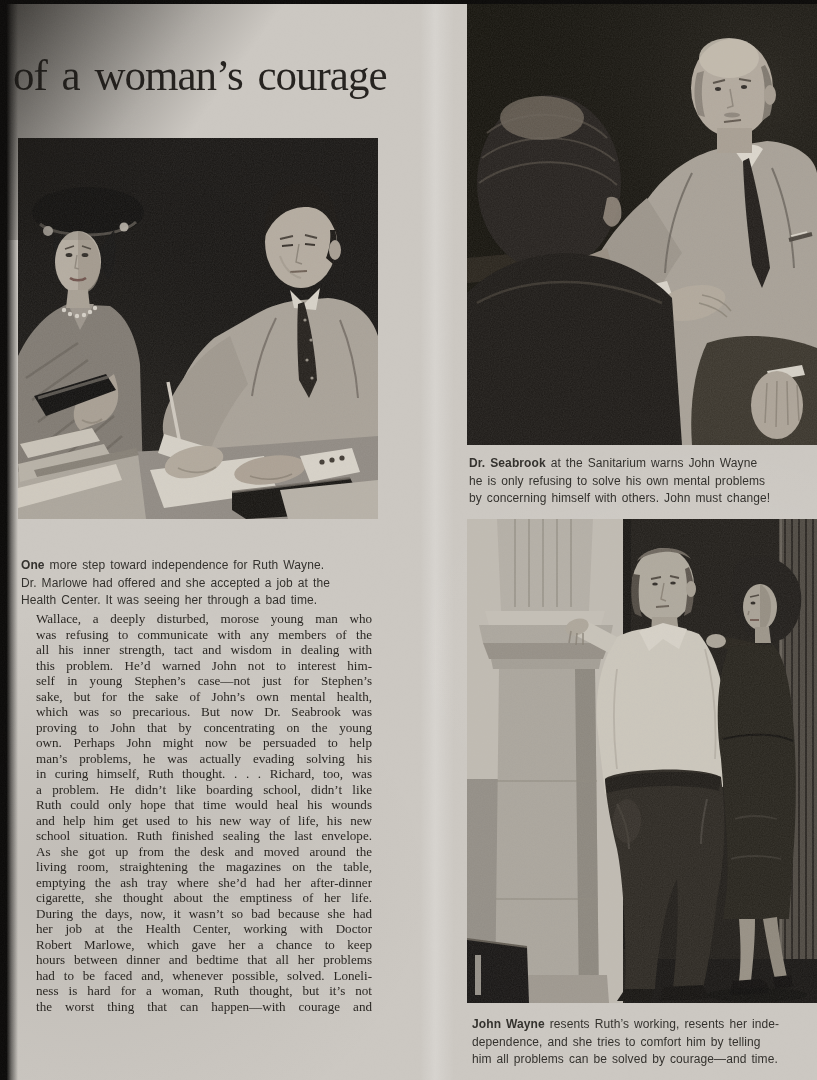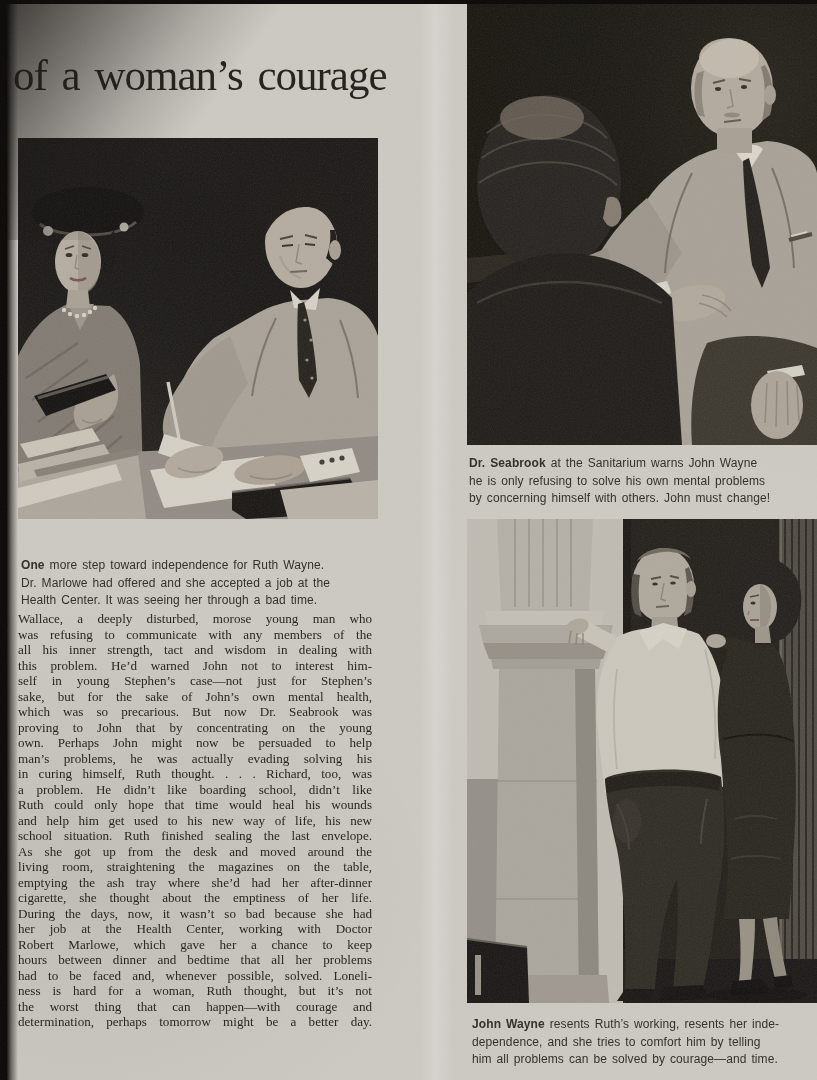--- a/index.html
+++ b/index.html
@@ -36,21 +36,21 @@
   .cap-lead{font-weight:700;}
   #caption-left{left:21px;top:557px;width:396px;}
   #caption-top-right{left:469px;top:455px;width:346px;}
   #caption-bottom-right{left:472px;top:1016px;width:344px;}
   #article{
     left:18px;top:611px;width:354px;height:466px;
     font-size:13.1px;line-height:15.5px;color:var(--ink);
   }
   .body-line{
     text-align:justify;text-align-last:justify;white-space:normal;
-    height:15.5px;overflow:visible;
+    height:15.5px;overflow:visible;margin-left:18px;
   }
   
   #top-edge{left:0;top:0;width:817px;height:4px;background:var(--edge-black);z-index:30;}
   #left-gutter{
     left:0;top:0;width:18px;height:1080px;z-index:30;
     background:linear-gradient(90deg, var(--edge-black) 0%, var(--edge-black) 36%, rgba(10,9,8,0.5) 62%, rgba(10,9,8,0) 100%);
   }
   #corner-shadow{
     left:0;top:0;width:290px;height:240px;z-index:29;pointer-events:none;
     background:linear-gradient(126deg, rgba(22,20,17,0.82) 0%, rgba(22,20,17,0.42) 28%, rgba(22,20,17,0.16) 46%, rgba(22,20,17,0) 62%);
@@ -331,21 +331,20 @@
       <div class="body-line">living room, straightening the magazines on the table,</div>
       <div class="body-line">emptying the ash tray where she’d had her after-dinner</div>
       <div class="body-line">cigarette, she thought about the emptiness of her life.</div>
       <div class="body-line">During the days, now, it wasn’t so bad because she had</div>
       <div class="body-line">her job at the Health Center, working with Doctor</div>
       <div class="body-line">Robert Marlowe, which gave her a chance to keep</div>
       <div class="body-line">hours between dinner and bedtime that all her problems</div>
       <div class="body-line">had to be faced and, whenever possible, solved. Loneli-</div>
       <div class="body-line">ness is hard for a woman, Ruth thought, but it’s not</div>
       <div class="body-line">the worst thing that can happen—with courage and</div>
-      <div class="body-line">determination, perhaps tomorrow might be a better day.</div>
     </div>
 
   <div id="fold-highlight" class="abs"></div>
   <div id="corner-shadow" class="abs"></div>
   <div id="left-gutter" class="abs"></div>
   <div id="top-edge" class="abs"></div>
 
   <svg id="page-grain" class="abs" width="817" height="1080">
     <rect width="817" height="1080" filter="url(#grain)"></rect>
   </svg>

